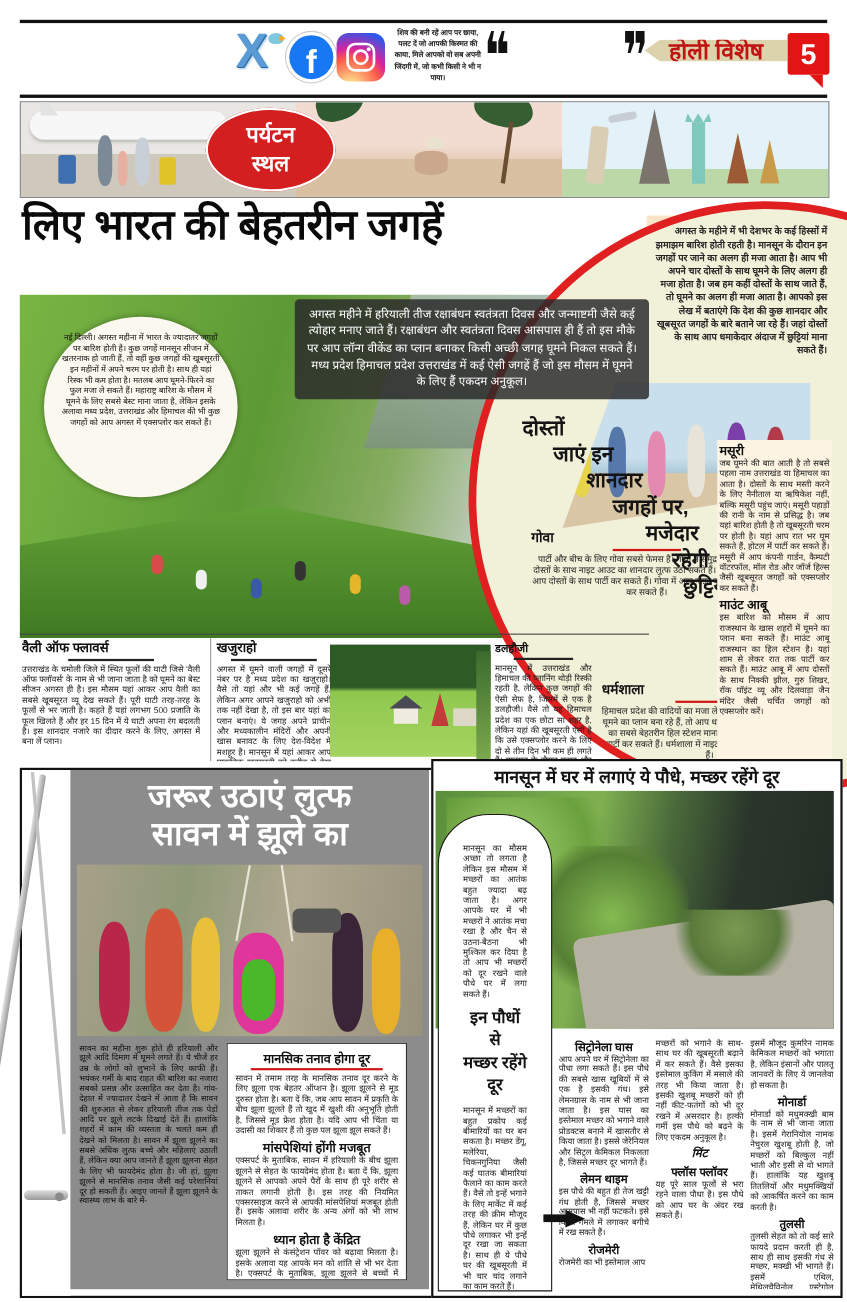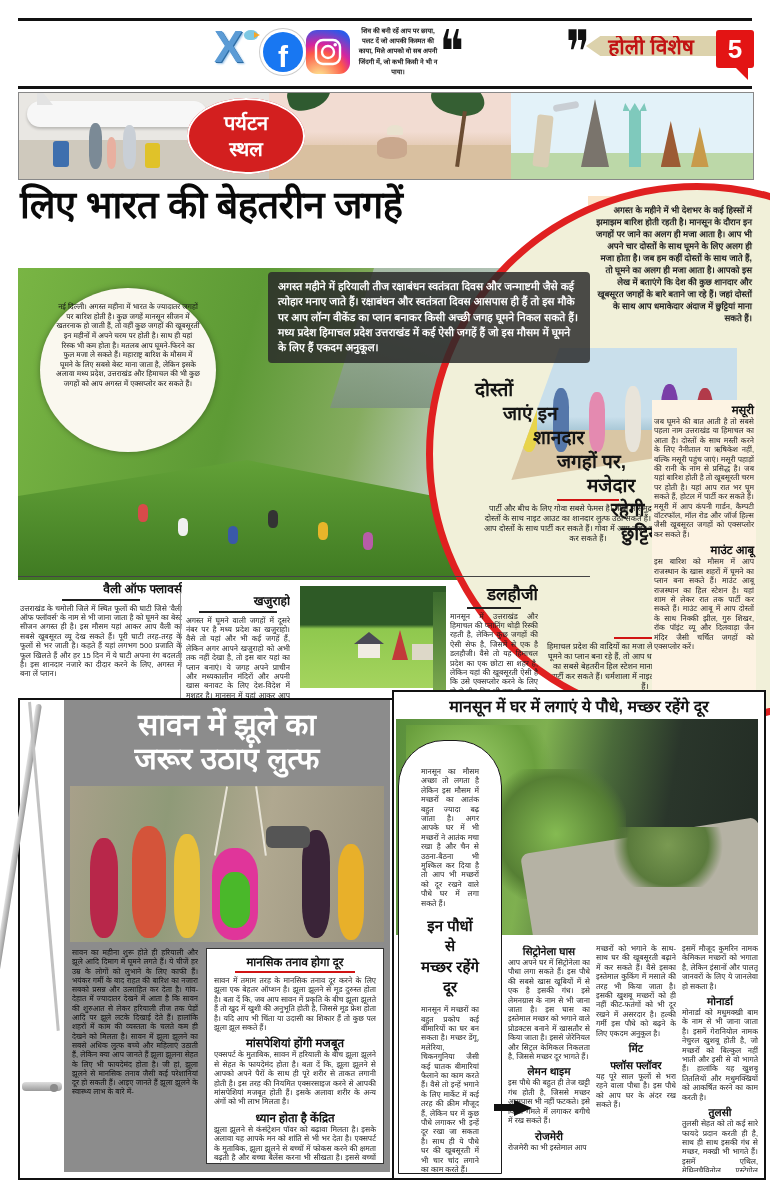--- a/index.html
+++ b/index.html
@@ -35,28 +35,28 @@
   
   .banner{border:1px solid #888;display:flex;overflow:hidden;background:#dfe7ec;}
   .bphoto{position:relative;height:100%;overflow:hidden;}
   .oval{background:#d31f1f;border-radius:50%;color:#fff;font-weight:800;font-size:20px;line-height:1.3;
         display:flex;flex-direction:column;align-items:center;justify-content:center;box-shadow:0 0 0 2px #fff inset;}
   
   .headline{font-size:38px;line-height:1.05;font-weight:800;letter-spacing:-.5px;color:#0a0a0a;}
   .peach{background:#fbe3c6;}
   .bigcircle{border:7px solid #e02020;border-radius:50%;background:#f1f0d9;overflow:hidden;}
   .ctitle span{display:block;font-size:19px;font-weight:800;line-height:24px;color:#141414;}
-  .sec-h{font-size:12.5px;font-weight:800;text-align:right;}
+  .sec-h{font-size:12.5px;font-weight:800;text-align:left;}
   .sec-h .ul{display:block;height:2px;background:#d11414;width:62px;margin:2px auto 3px;}
   .sec-h .ulb{display:block;height:1.5px;background:#222;width:78px;margin:2px auto 3px;}
   .body8{font-size:8px;line-height:1.24;text-align:justify;color:#1c1c1c;}
   .body76{font-size:7.6px;line-height:1.24;text-align:justify;color:#1c1c1c;}
   .rintro{font-size:8.6px;font-weight:bold;line-height:1.4;text-align:right;color:#262626;}
   .bubble{background:#faf8ef;border-radius:50%;box-shadow:0 0 6px rgba(0,0,0,.35);}
-  .overlaybox{background:rgba(42,42,42,.84);color:#fff;border-radius:4px;font-size:10.6px;font-weight:bold;line-height:1.45;}
+  .overlaybox{background:rgba(42,42,42,.84);color:#fff;border-radius:4px;font-size:10.6px;font-weight:normal;line-height:1.45;text-align:center;}
   
   .frame{border:2px solid #111;background:#fff;}
   .grayp{background:#8c8c8c;}
   .sw-head{color:#fff;font-size:30px;line-height:1.12;font-weight:800;text-align:center;}
   .whitebox{background:#fff;border:1px solid #333;}
   .swsec-h{font-size:11.5px;font-weight:800;text-align:center;}
   .pl-head{font-size:16px;font-weight:800;text-align:center;white-space:nowrap;}
   .pbubble{background:#fff;border:1.5px solid #1a1a1a;border-radius:46px 46px 0 0;}
   .callout{font-size:15px;font-weight:800;text-align:center;line-height:1.35;}
   .arrow-bar{background:#111;}
@@ -193,65 +193,65 @@
 
   <div class="abs overlaybox" style="left:268px;top:272px;width:322px;z-index:7;padding:7px 10px;box-sizing:border-box;">अगस्त महीने में हरियाली तीज रक्षाबंधन स्वतंत्रता दिवस और जन्माष्टमी जैसे कई त्योहार मनाए जाते हैं। रक्षाबंधन और स्वतंत्रता दिवस आसपास ही हैं तो इस मौके पर आप लॉन्ग वीकेंड का प्लान बनाकर किसी अच्छी जगह घूमने निकल सकते हैं। मध्य प्रदेश हिमाचल प्रदेश उत्तराखंड में कई ऐसी जगहें हैं जो इस मौसम में घूमने के लिए हैं एकदम अनुकूल।</div>
 
   <div class="abs" style="left:18px;top:576px;width:572px;height:1px;background:#444;z-index:6;"></div>
 
   <div class="abs" style="left:20px;top:580px;width:162px;height:112px;z-index:6;overflow:hidden;">
     <div class="sec-h" style="font-size:12px;"><span>वैली ऑफ फ्लावर्स</span><span class="ulb"></span></div>
     <div class="body76">उत्तराखंड के चमोली जिले में स्थित फूलों की घाटी जिसे 'वैली ऑफ फ्लॉवर्स' के नाम से भी जाना जाता है को घूमने का बेस्ट सीजन अगस्त ही है। इस मौसम यहां आकर आप वैली का सबसे खूबसूरत व्यू देख सकते हैं। पूरी घाटी तरह-तरह के फूलों से भर जाती है। कहते हैं यहां लगभग 500 प्रजाति के फूल खिलते हैं और हर 15 दिन में ये घाटी अपना रंग बदलती है। इस शानदार नजारे का दीदार करने के लिए, अगस्त में बना लें प्लान।</div>
   </div>
 
-  <div class="abs" style="left:180px;top:580px;width:104px;height:112px;z-index:6;overflow:hidden;border-left:1px solid #999;padding-left:5px;margin-top:12px;">
+  <div class="abs" style="left:191px;top:580px;width:104px;height:112px;z-index:6;overflow:hidden;border-left:1px solid #999;padding-left:5px;">
     <div class="sec-h" style="font-size:12px;"><span>खजुराहो</span><span class="ulb"></span></div>
     <div class="body76">अगस्त में घूमने वाली जगहों में दूसरे नंबर पर है मध्य प्रदेश का खजुराहो। वैसे तो यहां और भी कई जगहें हैं, लेकिन अगर आपने खजुराहो को अभी तक नहीं देखा है, तो इस बार यहां का प्लान बनाएं। ये जगह अपने प्राचीन और मध्यकालीन मंदिरों और अपनी खास बनावट के लिए देश-विदेश में मशहूर है। मानसून में यहां आकर आप प्राकृतिक खूबसूरती को करीब से देख सकते हैं। इतिहास और कला में रुचि रखते हैं, तो आपको यह जगह बहुत पसंद आएगी।</div>
   </div>
 
   <div class="abs" style="left:300px;top:586px;width:146px;height:102px;z-index:6;overflow:hidden;background:linear-gradient(#2e5a26 0%,#2e5a26 38%,#8fc84e 42%,#a5d45e 100%);">
     <div class="ph-shape" style="left:58px;top:56px;width:22px;height:16px;background:#f0ece2;"></div>
     <div class="ph-shape" style="left:54px;top:46px;width:0;height:0;border-bottom:12px solid #4a4a55;border-left:15px solid transparent;border-right:15px solid transparent;"></div>
     <div class="ph-shape" style="left:92px;top:44px;width:16px;height:30px;background:#c23a3a;clip-path:polygon(50% 0,100% 100%,0 100%);"></div>
     <div class="ph-shape" style="left:112px;top:58px;width:26px;height:16px;background:#ddd8c8;"></div>
   </div>
 
   <div class="abs" style="left:433px;top:592px;width:13px;height:98px;z-index:6;background:linear-gradient(#3c6b2e,#7aa84e);"></div>
 
   <div class="abs" style="left:450px;top:582px;width:88px;height:110px;z-index:6;overflow:hidden;">
-    <div class="sec-h" style="font-size:17px;"><span>डलहौजी</span><span class="ulb" style="width:54px;"></span></div>
+    <div class="sec-h" style="font-size:10px;"><span>डलहौजी</span><span class="ulb" style="width:54px;"></span></div>
     <div class="body76">मानसून में उत्तराखंड और हिमाचल की प्लानिंग थोड़ी रिस्की रहती है, लेकिन कुछ जगहों की ऐसी सेफ है, जिसमें से एक है डलहौजी। वैसे तो यह हिमाचल प्रदेश का एक छोटा सा शहर है, लेकिन यहां की खूबसूरती ऐसी है कि उसे एक्सप्लोर करने के लिए दो से तीन दिन भी कम ही लगते हैं। मानसून के दौरान पहाड़ और मैदान हरियाली की चादर ओढ़ लेते हैं और आपकी आंखों को सुकून देने वाला नजारा प्रस्तुत करते हैं।</div>
   </div>
 
   <div class="abs frame" style="left:18px;top:698px;width:372px;height:478px;z-index:8;">
     <div class="abs" style="left:0;top:0;width:44px;height:100%;background:#fff;">
       <div class="abs" style="left:16px;top:4px;width:6px;height:370px;background:linear-gradient(90deg,#e2e2e2,#9a9a9a);transform:rotate(9deg);transform-origin:top center;border-radius:3px;"></div>
       <div class="abs" style="left:8px;top:2px;width:3px;height:330px;background:#c2c2c2;transform:rotate(-5deg);transform-origin:top center;"></div>
       <div class="abs" style="left:2px;top:382px;width:40px;height:9px;background:linear-gradient(#dedede,#9a9a9a);border-radius:4px;"></div>
       <div class="abs" style="left:30px;top:384px;width:8px;height:8px;border-radius:50%;background:#8a8a8a;"></div>
     </div>
     <div class="abs grayp" style="left:44px;top:0;width:326px;height:472px;">
       <div class="sw-head" style="padding-top:8px;">
+        <div>जरूर उठाएं लुत्फ</div>
         <div>सावन में झूले का</div>
-        <div>जरूर उठाएं लुत्फ</div>
       </div>
       <div class="abs" style="left:6px;top:86px;width:314px;height:156px;overflow:hidden;background:linear-gradient(100deg,#a8a08a 0%,#8f9a78 30%,#b0a890 60%,#98917c 100%);">
         <div class="ph-shape" style="left:150px;top:0;width:2px;height:70px;background:#e8e4d8;transform:rotate(10deg);"></div>
         <div class="ph-shape" style="left:190px;top:0;width:2px;height:70px;background:#e8e4d8;transform:rotate(-8deg);"></div>
         <div class="ph-shape capsule" style="left:20px;top:52px;width:28px;height:100px;background:#b8274a;"></div>
         <div class="ph-shape capsule" style="left:62px;top:40px;width:34px;height:112px;background:#d4543a;"></div>
         <div class="ph-shape capsule" style="left:104px;top:48px;width:26px;height:104px;background:#e8c03a;"></div>
         <div class="ph-shape capsule" style="left:142px;top:62px;width:46px;height:92px;background:#e0359a;"></div>
         <div class="ph-shape capsule" style="left:150px;top:86px;width:30px;height:56px;background:#4ab82a;"></div>
         <div class="ph-shape capsule" style="left:232px;top:44px;width:28px;height:108px;background:#3a2438;"></div>
         <div class="ph-shape capsule" style="left:268px;top:58px;width:26px;height:96px;background:#e8b02a;"></div>
         <div class="ph-shape" style="left:196px;top:40px;width:44px;height:22px;background:#555;border-radius:6px;"></div>
       </div>
       <div class="abs jt" style="left:8px;top:248px;width:126px;height:218px;overflow:hidden;font-size:7.5px;line-height:1.24;color:#0d0d0d;">सावन का महीना शुरू होते ही हरियाली और झूले आदि दिमाग में घूमने लगते हैं। ये चीजें हर उम्र के लोगों को लुभाने के लिए काफी हैं। भयंकर गर्मी के बाद राहत की बारिश का नजारा सबको प्रसन्न और उत्साहित कर देता है। गांव-देहात में ज्यादातर देखने में आता है कि सावन की शुरुआत से लेकर हरियाली तीज तक पेड़ों आदि पर झूले लटके दिखाई देते हैं। हालांकि शहरों में काम की व्यस्तता के चलते कम ही देखने को मिलता है। सावन में झूला झूलने का सबसे अधिक लुत्फ बच्चे और महिलाएं उठाती हैं, लेकिन क्या आप जानते हैं झूला झूलना सेहत के लिए भी फायदेमंद होता है। जी हां, झूला झूलने से मानसिक तनाव जैसी कई परेशानियां दूर हो सकती हैं। आइए जानते हैं झूला झूलने के स्वास्थ्य लाभ के बारे में-</div>
-      <div class="abs whitebox" style="left:142px;top:248px;width:178px;height:216px;padding:5px 7px;box-sizing:border-box;overflow:hidden;">
+      <div class="abs whitebox" style="left:142px;top:248px;width:164px;height:216px;padding:5px 7px;box-sizing:border-box;overflow:hidden;">
         <div class="swsec-h"><span>मानसिक तनाव होगा दूर</span><span class="ul" style="display:block;height:2px;background:#d11414;width:120px;margin:2px auto 3px;"></span></div>
         <div class="body76">सावन में तमाम तरह के मानसिक तनाव दूर करने के लिए झूला एक बेहतर ऑप्शन है। झूला झूलने से मूड दुरुस्त होता है। बता दें कि, जब आप सावन में प्रकृति के बीच झूला झूलते हैं तो खुद में खुशी की अनुभूति होती है, जिससे मूड फ्रेश होता है। यदि आप भी चिंता या उदासी का शिकार हैं तो कुछ पल झूला झूल सकते हैं।</div>
         <div class="swsec-h" style="margin-top:3px;"><span>मांसपेशियां होंगी मजबूत</span><span class="ulb" style="width:120px;"></span></div>
         <div class="body76">एक्सपर्ट के मुताबिक, सावन में हरियाली के बीच झूला झूलने से सेहत के फायदेमंद होता है। बता दें कि, झूला झूलने से आपको अपने पैरों के साथ ही पूरे शरीर से ताकत लगानी होती है। इस तरह की नियमित एक्सरसाइज करने से आपकी मांसपेशियां मजबूत होती हैं। इसके अलावा शरीर के अन्य अंगों को भी लाभ मिलता है।</div>
         <div class="swsec-h" style="margin-top:3px;"><span>ध्यान होता है केंद्रित</span><span class="ulb" style="width:110px;"></span></div>
         <div class="body76">झूला झूलने से कंसंट्रेशन पॉवर को बढ़ावा मिलता है। इसके अलावा यह आपके मन को शांति से भी भर देता है। एक्सपर्ट के मुताबिक, झूला झूलने से बच्चों में फोकस करने की क्षमता बढ़ती है और बच्चा बैलेंस करना भी सीखता है। इससे बच्चों की गर्दन में भी मजबूती भी आती है।</div>
       </div>
     </div>
   </div>
 
@@ -278,21 +278,21 @@
       <div class="swsec-h" style="font-size:10.5px;"><span>सिट्रोनेला घास</span><span class="ulb" style="width:70px;"></span></div>
       <div class="body76">आप अपने घर में सिट्रोनेला का पौधा लगा सकते हैं। इस पौधे की सबसे खास खूबियों में से एक है इसकी गंध। इसे लेमनग्रास के नाम से भी जाना जाता है। इस घास का इस्तेमाल मच्छर को भगाने वाले प्रोडक्टस बनाने में खासतौर से किया जाता है। इससे जेरेनियल और सिट्रल केमिकल निकलता है, जिससे मच्छर दूर भागते हैं।</div>
       <div class="swsec-h" style="font-size:10.5px;margin-top:3px;"><span>लेमन थाइम</span><span class="ulb" style="width:62px;"></span></div>
       <div class="body76">इस पौधे की बहुत ही तेज खट्टी गंध होती है, जिससे मच्छर आसपास भी नहीं फटकते। इसे किसी गमले में लगाकर बगीचे में रख सकते हैं।</div>
       <div class="swsec-h" style="font-size:10.5px;margin-top:3px;"><span>रोजमेरी</span><span class="ulb" style="width:50px;"></span></div>
       <div class="body76">रोजमेरी का भी इस्तेमाल आप</div>
     </div>
 
     <div class="abs" style="left:202px;top:252px;width:80px;height:228px;overflow:hidden;">
       <div class="body76">मच्छरों को भगाने के साथ- साथ घर की खूबसूरती बढ़ाने में कर सकते हैं। वैसे इसका इस्तेमाल कुकिंग में मसाले की तरह भी किया जाता है। इसकी खुशबू मच्छरों को ही नहीं कीट-फतंगों को भी दूर रखने में असरदार है। हल्की गर्मी इस पौधे को बढ़ने के लिए एकदम अनुकूल है।</div>
-      <div class="swsec-h" style="font-size:10.5px;margin-top:3px;"><span>मिंट</span><span class="ulb" style="width:34px;"></span></div>
+      <div class="swsec-h" style="font-size:10.5px;margin-top:3px;font-style:italic;"><span>मिंट</span><span class="ulb" style="width:34px;"></span></div>
       <div class="swsec-h" style="font-size:10.5px;margin-top:3px;"><span>फ्लॉस फ्लॉवर</span><span class="ulb" style="width:66px;"></span></div>
       <div class="body76">यह पूरे साल फूलों से भरा रहने वाला पौधा है। इस पौधे को आप घर के अंदर रख सकते हैं।</div>
     </div>
 
     <div class="abs" style="left:288px;top:252px;width:76px;height:228px;overflow:hidden;">
       <div class="body76">इसमें मौजूद कुमरिन नामक केमिकल मच्छरों को भगाता है, लेकिन इंसानों और पालतू जानवरों के लिए ये जानलेवा हो सकता है।</div>
       <div class="swsec-h" style="font-size:10.5px;margin-top:3px;"><span>मोनार्डा</span><span class="ulb" style="width:48px;"></span></div>
       <div class="body76">मोनार्डा को मधुमक्खी बाम के नाम से भी जाना जाता है। इसमें गेरानियोल नामक नेचुरल खुशबू होती है, जो मच्छरों को बिल्कुल नहीं भाती और इसी से वो भागते हैं। हालांकि यह खुशबू तितलियों और मधुमक्खियों को आकर्षित करने का काम करती है।</div>
       <div class="swsec-h" style="font-size:10.5px;margin-top:3px;"><span>तुलसी</span><span class="ulb" style="width:40px;"></span></div>
       <div class="body76">तुलसी सेहत को तो कई सारे फायदे प्रदान करती ही है, साथ ही साथ इसकी गंध से मच्छर, मक्खी भी भागते हैं। इसमें एथिल, मेथिलचैविनोल, एस्ट्रेगोल नामक तत्व होते हैं, जो एक खास खुशबू लिए होते हैं।</div>

